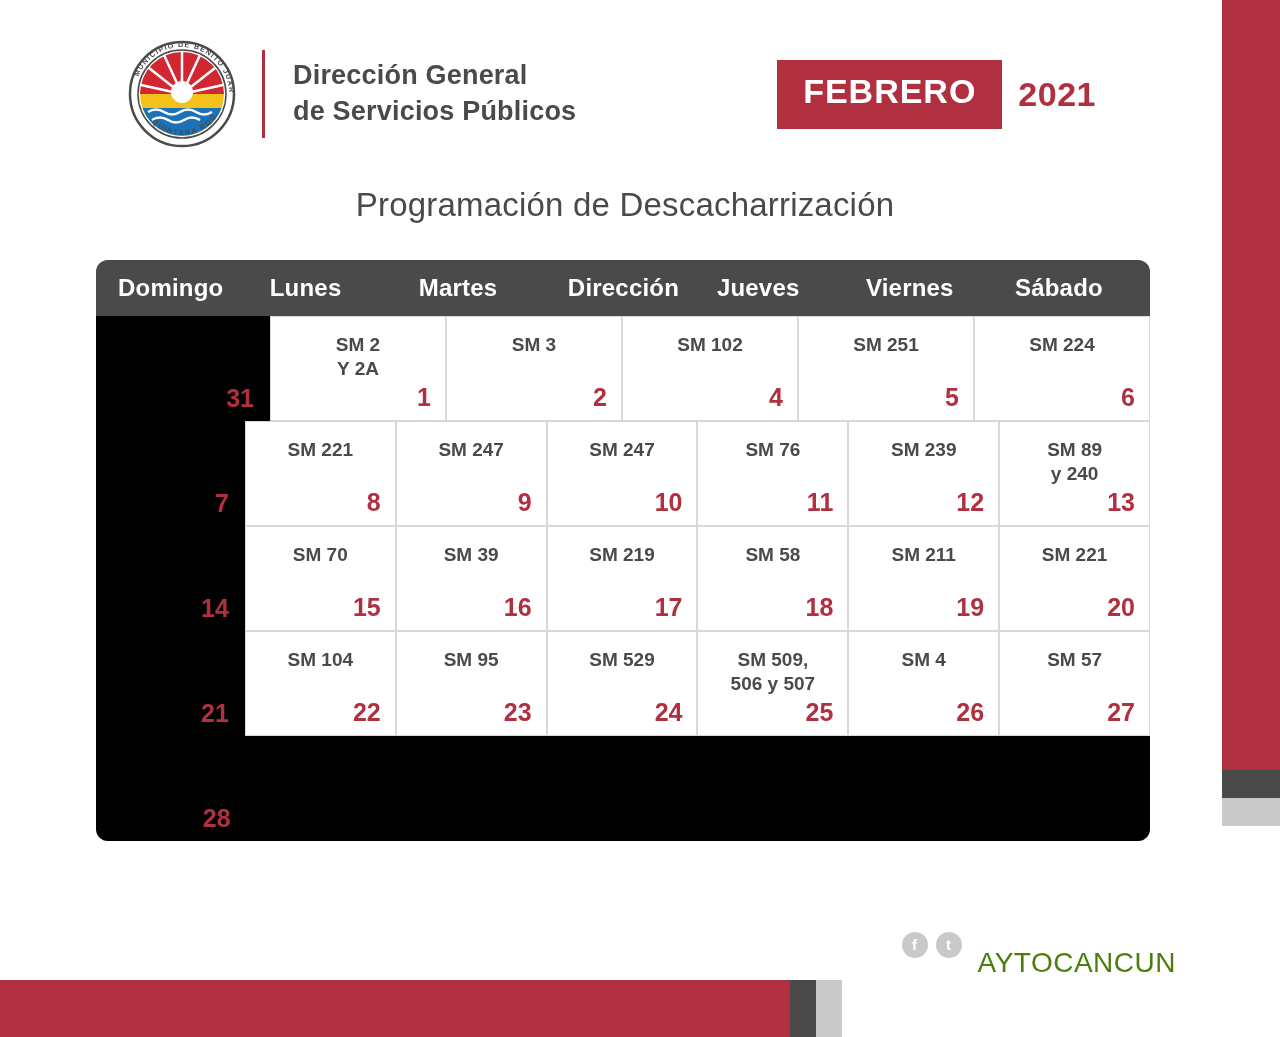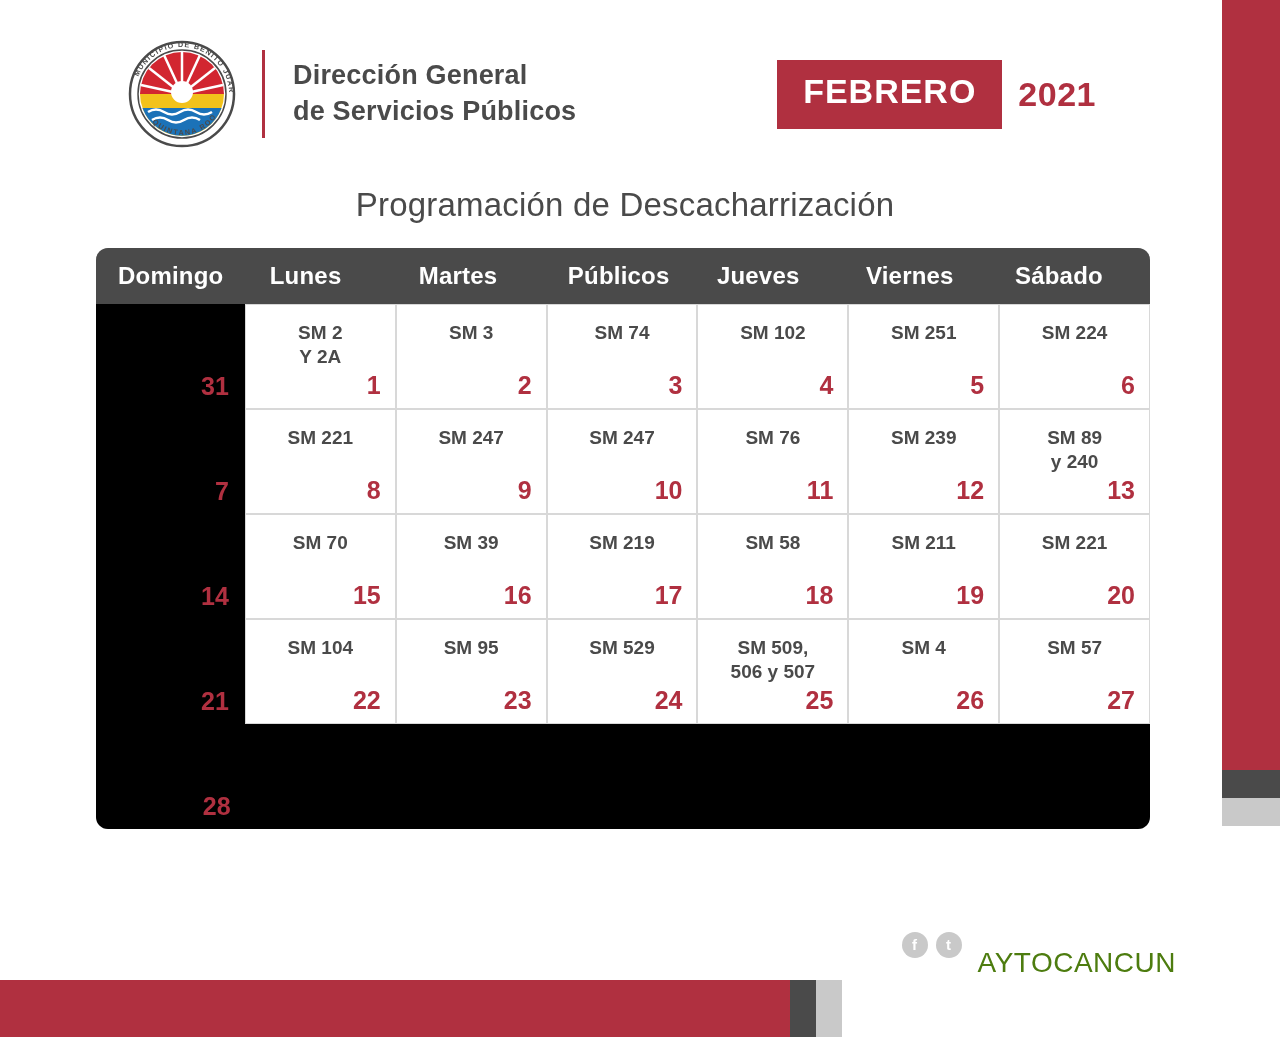--- a/index.html
+++ b/index.html
@@ -133,21 +133,21 @@
     color: #4a4a4a;
     font-size: 33px;
     font-weight: normal;
     letter-spacing: 0.2px;
   }
 
   
   .calendar {
     position: absolute;
     left: 96px;
-    top: 248px;
+    top: 260px;
     width: 1054px;
     border-radius: 12px;
     overflow: hidden;
     background: #c9c9c9;
   }
   .cal-head {
     display: flex;
     background: #4a4a4a;
   }
   .cal-head .hcell {
@@ -305,43 +305,39 @@
   </div>
 </div>
 
 <div class="page-title">Programación de Descacharrización</div>
 
 <div class="calendar">
   <div class="cal-head" id="cal-head">
       <div class="hcell">Domingo</div>
       <div class="hcell">Lunes</div>
       <div class="hcell">Martes</div>
-      <div class="hcell">Públicos</div>
+      <div class="hcell">Dirección</div>
       <div class="hcell">Jueves</div>
       <div class="hcell">Viernes</div>
       <div class="hcell">Sábado</div>
     </div>
   <div class="cal-body" id="cal-body">
       <div class="week">
         <div class="cell empty">
           <div class="daynum">31</div>
         </div>
         <div class="cell">
           <div class="sm">SM 2<br>Y 2A</div>
           <div class="daynum">1</div>
         </div>
         <div class="cell">
           <div class="sm">SM 3</div>
           <div class="daynum">2</div>
         </div>
         <div class="cell">
-          <div class="sm">SM 74</div>
-          <div class="daynum">3</div>
-        </div>
-        <div class="cell">
           <div class="sm">SM 102</div>
           <div class="daynum">4</div>
         </div>
         <div class="cell">
           <div class="sm">SM 251</div>
           <div class="daynum">5</div>
         </div>
         <div class="cell">
           <div class="sm">SM 224</div>
           <div class="daynum">6</div>

